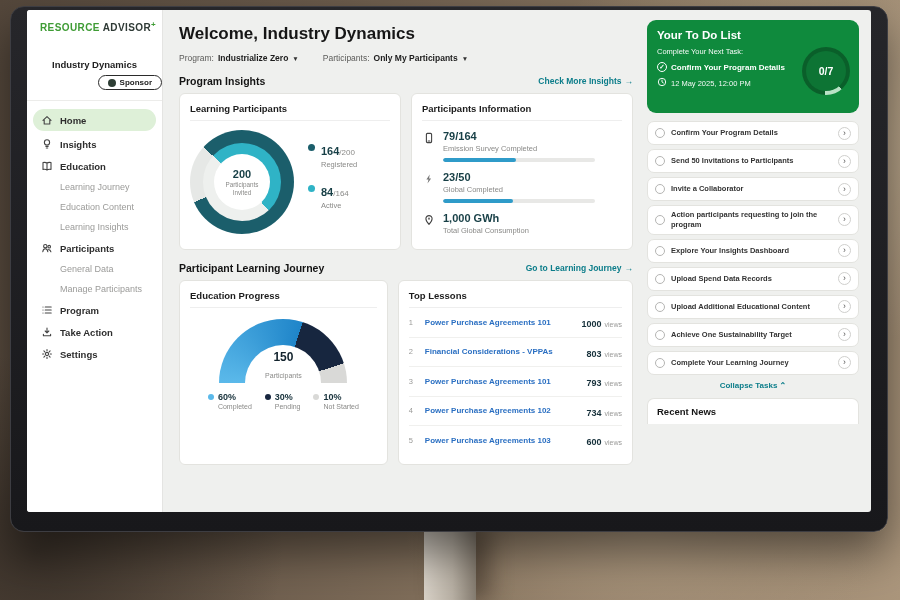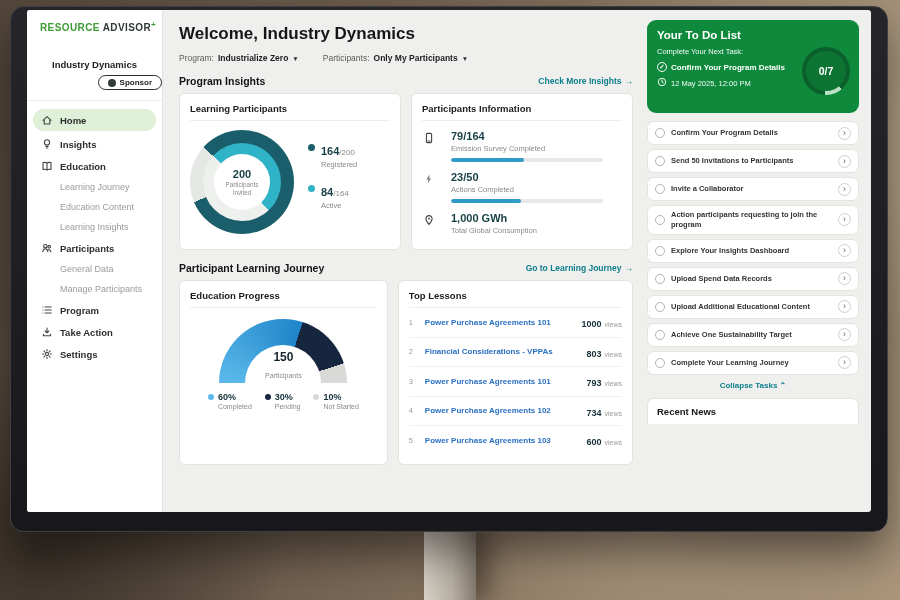--- a/index.html
+++ b/index.html
@@ -58,21 +58,21 @@
     display:flex;flex-direction:column;align-items:center;justify-content:center;text-align:center}
   .donut-hole b{font-size:11px;color:#173f46}
   .donut-hole span{font-size:6.3px;color:#8a8a88;width:42px;line-height:1.25;margin-top:1px}
   .leg-item{display:flex;align-items:flex-start;gap:6px;margin-bottom:13px}
   .leg-dot{width:7px;height:7px;border-radius:50%;margin-top:3px;background:#888}
   .leg-val{font-size:11px;font-weight:bold;color:#173f46}
   .leg-total{font-size:8px;color:#8a8a88}
   .leg-lab{font-size:7.5px;color:#8a8a88;margin-top:1px}
 
   .stats{display:flex;flex-direction:column;gap:9px;padding-top:9px}
-  .stat{display:flex;gap:16px}
+  .stat{display:flex;gap:8px}
   .stat-ic{width:13px;display:flex;justify-content:center;padding-top:2px;flex-shrink:0}
   .stat-val{font-size:11px;font-weight:bold;color:#173f46}
   .stat-lab{font-size:7.5px;color:#8a8a88;margin:2px 0 5px}
   .pbar{width:152px;height:4px;background:#e8e8e6;border-radius:2px;overflow:hidden}
   .pbar-fill{height:100%;background:#2f9bc9;border-radius:2px;width:0}
 
   .edu-card{flex:0 0 46%}
   .gauge-wrap{display:flex;flex-direction:column;align-items:center;padding-top:11px}
   .gauge{position:relative;width:128px;height:64px;overflow:hidden}
   .gauge-arc{position:absolute;left:0;top:0;width:128px;height:128px;border-radius:50%;background:#ddd}
@@ -290,21 +290,21 @@
                 </div>
               </div>
               <div class="stat">
                 <span class="stat-ic">
                     <svg width="12" height="12" viewBox="0 0 12 12">
                       <path d="M6.7 1.4 3.4 6.4h2.1l-1 4.2 3.6-5.2h-2z" fill="#777"></path>
                     </svg>
                   </span>
                 <div>
                   <div class="stat-val">23/50</div>
-                  <div class="stat-lab">Actions Completed</div>
+                  <div class="stat-lab">Global Completed</div>
                   <div class="pbar">
                       <div class="pbar-fill" style="width: 46%;"></div>
                     </div>
                 </div>
               </div>
               <div class="stat">
                 <span class="stat-ic">
                     <svg width="12" height="12" viewBox="0 0 12 12">
                       <path class="ico" stroke="#777" d="M6 1.6a3.1 3.1 0 0 1 3.1 3.1C9.1 6.9 6 10.4 6 10.4S2.9 6.9 2.9 4.7A3.1 3.1 0 0 1 6 1.6z"></path>
                       <circle cx="6" cy="4.7" r="1.1" fill="#777"></circle>

